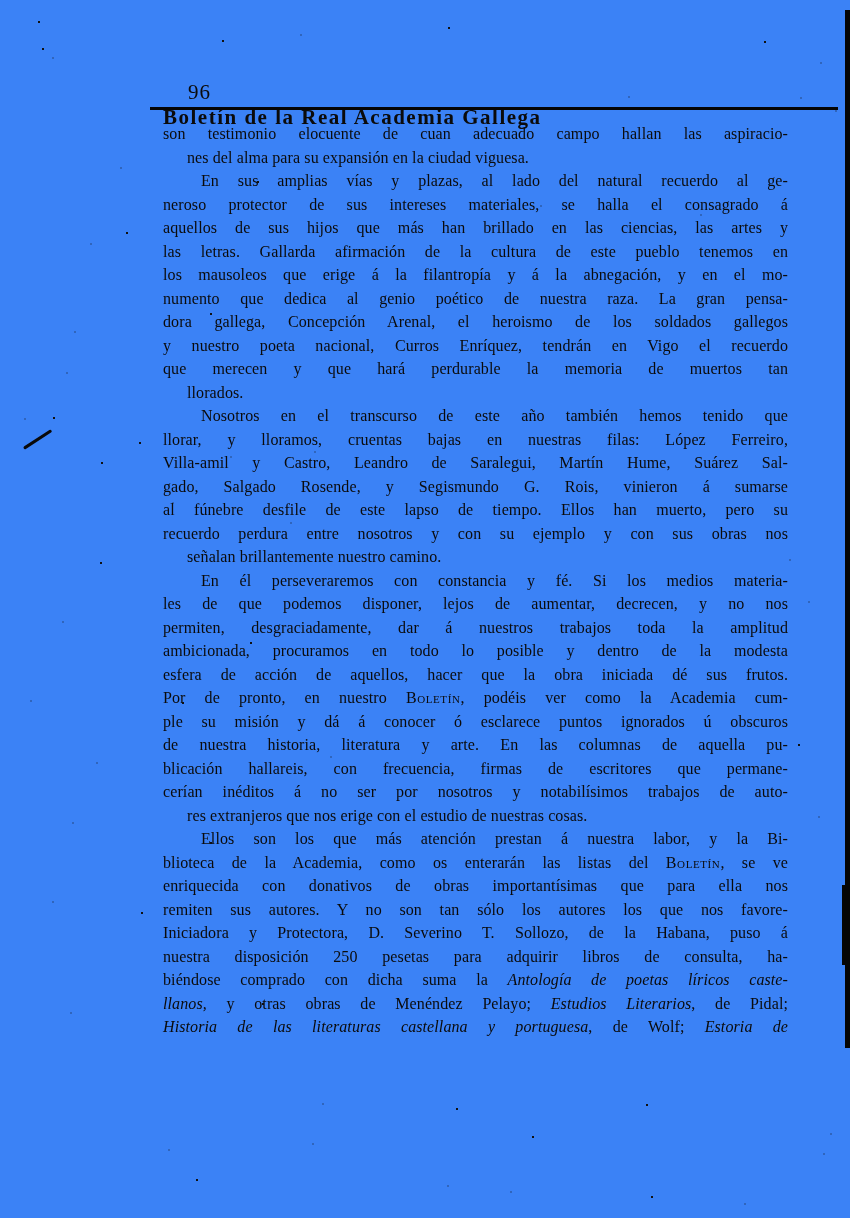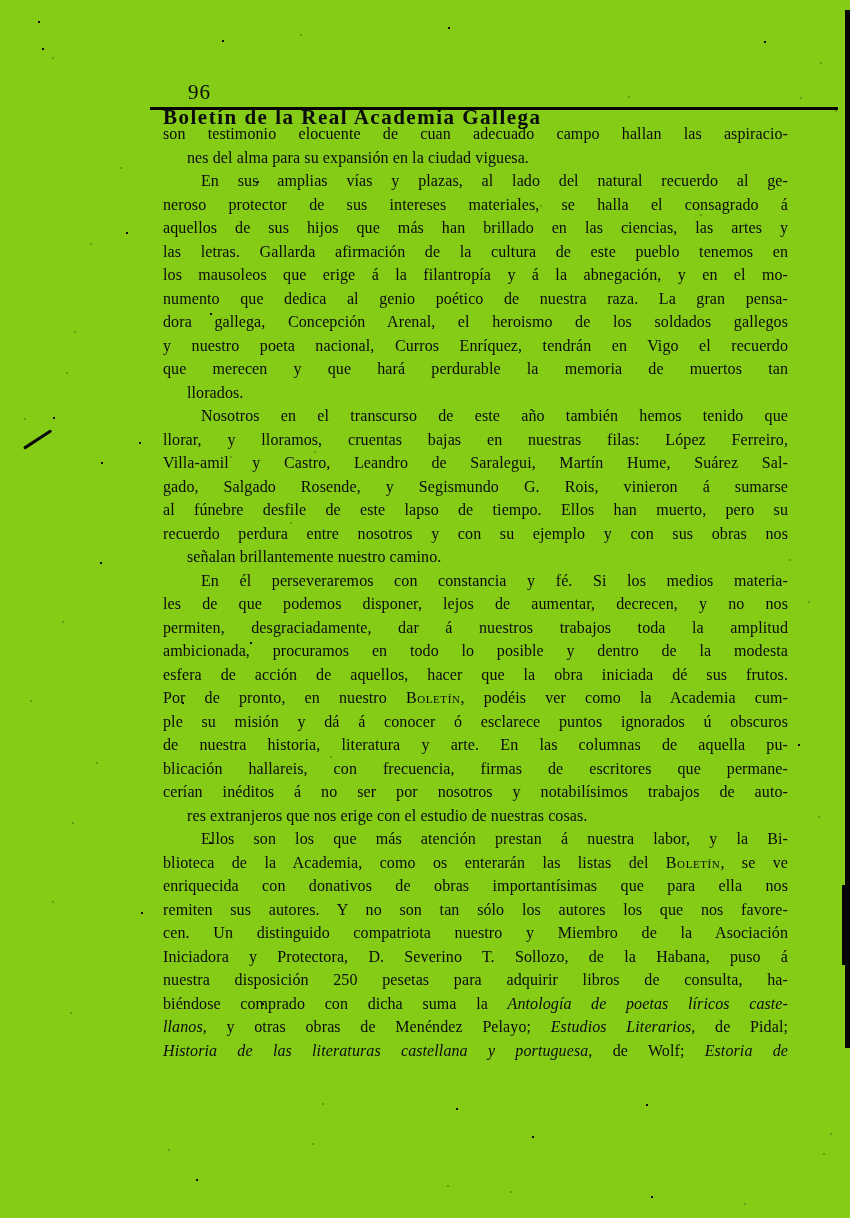--- a/index.html
+++ b/index.html
@@ -4,21 +4,21 @@
 <style>
   html, body {
     margin: 0;
     padding: 0;
     background: #ffffff;
   }
   .page {
     position: relative;
     width: 850px;
     height: 1218px;
-    background: #84cc16;
+    background: #3b82f6;
     overflow: hidden;
     font-family: "Liberation Serif", "DejaVu Serif", serif;
     color: #0b0b0b;
   }
   
   .header {
     position: absolute;
     left: 163px;
     top: 78px;
     width: 625px;
@@ -169,21 +169,20 @@
       <div class="line"><span>Por de pronto, en nuestro </span><span class="r-sc">Boletín</span><span>, podéis ver como la Academia cum-</span></div>
       <div class="line"><span>ple su misión y dá á conocer ó esclarece puntos ignorados ú obscuros</span></div>
       <div class="line"><span>de nuestra historia, literatura y arte. En las columnas de aquella pu-</span></div>
       <div class="line"><span>blicación hallareis, con frecuencia, firmas de escritores que permane-</span></div>
       <div class="line"><span>cerían inéditos á no ser por nosotros y notabilísimos trabajos de auto-</span></div>
       <div class="line end"><span>res extranjeros que nos erige con el estudio de nuestras cosas.</span></div>
       <div class="line indent"><span>Ellos son los que más atención prestan á nuestra labor, y la Bi-</span></div>
       <div class="line"><span>blioteca de la Academia, como os enterarán las listas del </span><span class="r-sc">Boletín</span><span>, se ve</span></div>
       <div class="line"><span>enriquecida con donativos de obras importantísimas que para ella nos</span></div>
       <div class="line"><span>remiten sus autores. Y no son tan sólo los autores los que nos favore-</span></div>
-      <div class="line"><span>cen. Un distinguido compatriota nuestro y Miembro de la Asociación</span></div>
       <div class="line"><span>Iniciadora y Protectora, D. Severino T. Sollozo, de la Habana, puso á</span></div>
       <div class="line"><span>nuestra disposición 250 pesetas para adquirir libros de consulta, ha-</span></div>
       <div class="line"><span>biéndose comprado con dicha suma la </span><span class="r-i">Antología de poetas líricos caste-</span></div>
       <div class="line"><span class="r-i">llanos,</span><span> y otras obras de Menéndez Pelayo; </span><span class="r-i">Estudios Literarios</span><span>, de Pidal;</span></div>
       <div class="line"><span class="r-i">Historia de las literaturas castellana y portuguesa</span><span>, de Wolf; </span><span class="r-i">Estoria de</span></div>
     </div>
 
   <div class="margin-slash"></div>
   <div class="scan-bar"></div>
   <div class="scan-bar-bulge"></div>

